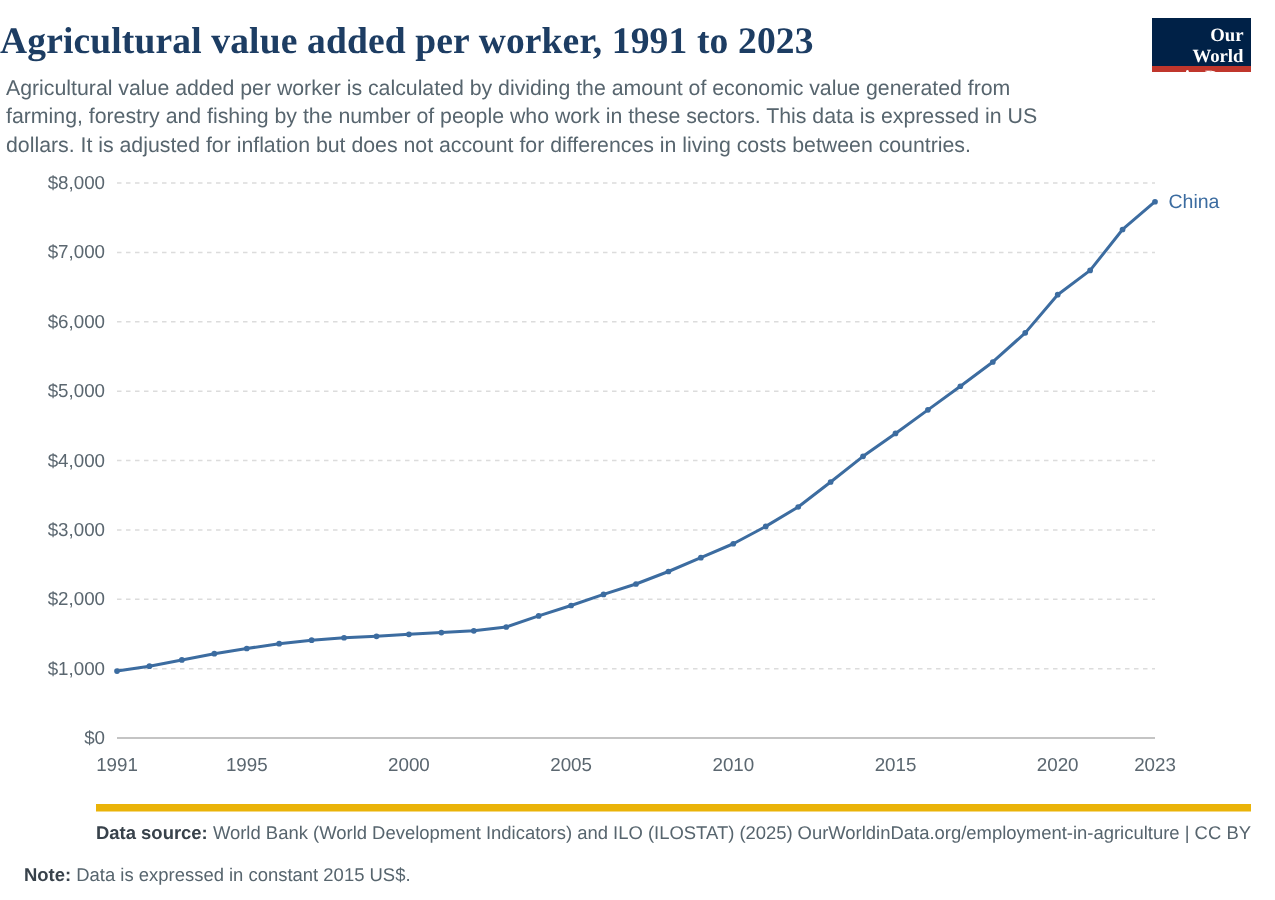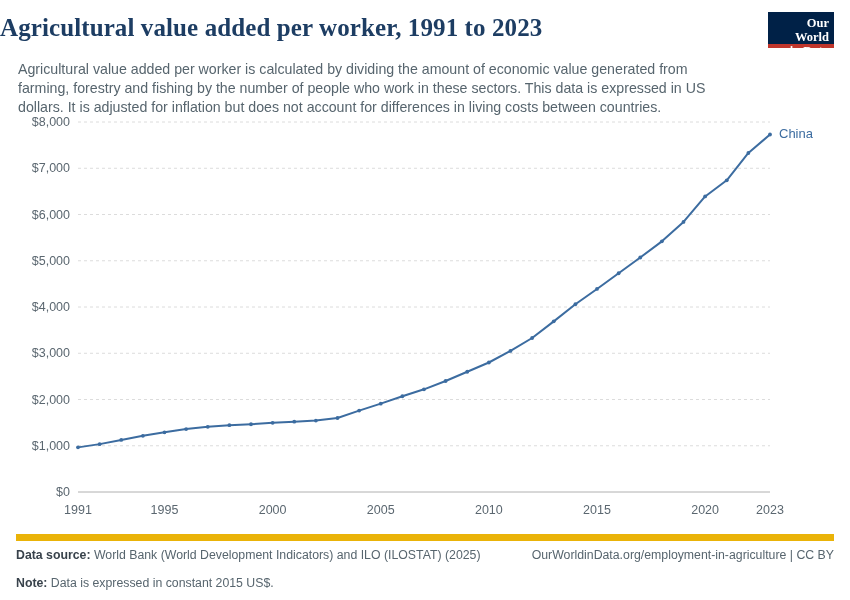--- a/index.html
+++ b/index.html
@@ -27,21 +27,21 @@
     font-weight: bold;
     color: #1d3d63;
     margin: 0 0 8px 0;
     letter-spacing: 0.1px;
   }
   .subtitle {
     font-size: 14.2px;
     line-height: 19px;
     color: #57656e;
     max-width: 720px;
-    margin: 18px;
+    margin: 4px;
   }
   .owid-logo {
     position: absolute;
     top: 12px;
     right: 16px;
     width: 66px;
     height: 36px;
     background: #002147;
     color: #ffffff;
     font-family: "Liberation Serif", serif;
@@ -76,25 +76,26 @@
   }
   .footer {
     position: absolute;
     left: 16px;
     bottom: 10px;
     width: 818px;
     font-size: 12.3px;
     color: #57656e;
   }
   .footer-line {
-    border-top: 7px solid #eab308;
+    border-top: 5px solid #eab308;
     padding-top: 7px;
     display: flex;
     justify-content: space-between;
     align-items: flex-end;
+    margin-left: 48px;
   }
   .footer strong {
     color: #38424b;
   }
   .footer-note {
     margin-top: 14px;
   }
   .footer-right {
     text-align: right;
     white-space: nowrap;

